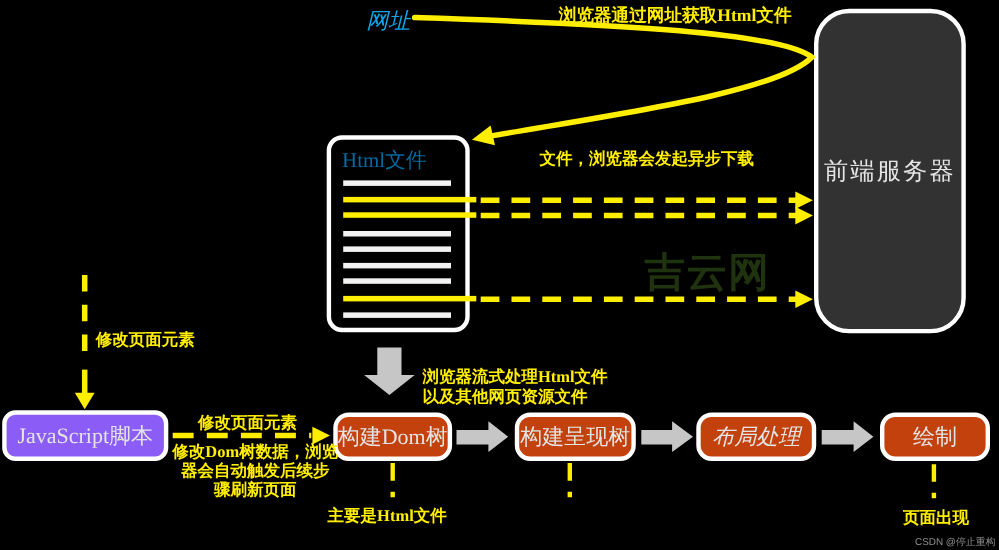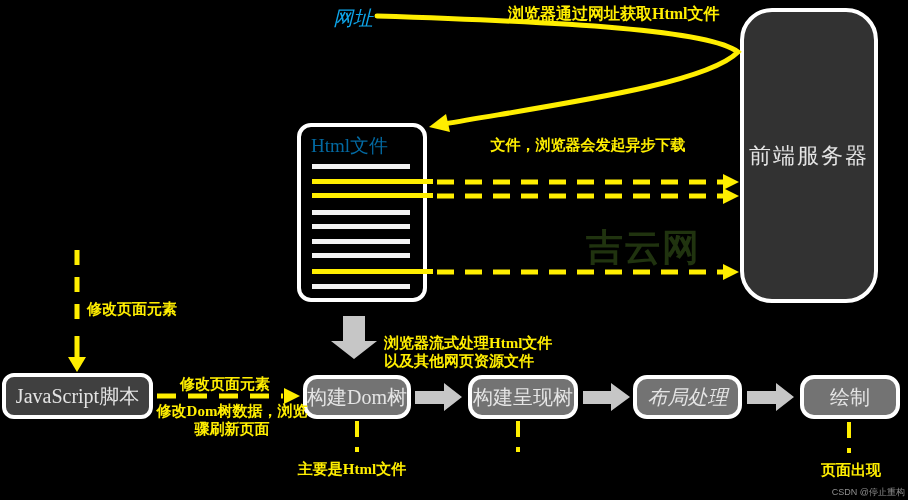--- a/index.html
+++ b/index.html
@@ -20,22 +20,22 @@
   .node{
     position:absolute;background:var(--box-fill);
     border:4px solid var(--box-border);box-sizing:border-box;
     display:flex;align-items:center;justify-content:center;
     color:#e4e4e4;z-index:1;
   }
   .node-server{left:740px;top:8px;width:138px;height:295px;border-radius:32px;font-size:22px;letter-spacing:2px;}
   .node-htmlfile{left:297px;top:123px;width:130px;height:179px;border-radius:14px;background:#000;
     display:block;}
   .node-htmlfile .doc-title{color:#0369a1;font-size:19px;padding:6px 0 0 10px;}
-  .node-js{left:2px;top:373px;width:151px;height:46px;border-radius:12px;font-size:20px;background:#404040;}
-  .node-pill{top:375px;height:44px;border-radius:14px;font-size:20px;background:#737373;}
+  .node-js{left:2px;top:373px;width:151px;height:46px;border-radius:12px;font-size:20px;background:#8b5cf6;}
+  .node-pill{top:375px;height:44px;border-radius:14px;font-size:20px;background:#c2410c;}
   .node-dom{left:303px;width:108px;}
   .node-render{left:468px;width:110px;}
   .node-layout{left:633px;width:109px;font-style:italic;}
   .node-paint{left:800px;width:100px;}
   
   .txt{position:absolute;z-index:2;white-space:nowrap;}
   .ytxt{color:var(--yellow);font-weight:bold;}
   .wtxt{color:#0ea5e9;font-style:italic;}
   .t-url{left:333px;top:5px;font-size:20px;}
   .t-fetch{left:508px;top:4px;font-size:16px;}
@@ -100,20 +100,21 @@
   <div class="txt ytxt t-stream">
     <div>浏览器流式处理Html文件</div>
     <div>以及其他网页资源文件</div>
   </div>
 
   <div class="txt ytxt t-event">修改页面元素</div>
 
   <div class="txt ytxt t-modify-above">修改页面元素</div>
   <div class="txt ytxt t-modify-below">
     <div>修改Dom树数据，浏览</div>
+    <div>器会自动触发后续步</div>
     <div>骤刷新页面</div>
   </div>
 
   <div class="txt ytxt t-foot-dom">主要是Html文件</div>
   <div class="txt ytxt t-foot-paint">页面出现</div>
 
   <div class="txt t-credit">CSDN @停止重构</div>
 
   <svg class="connectors" width="908" height="500" viewBox="0 0 908 500">
 

